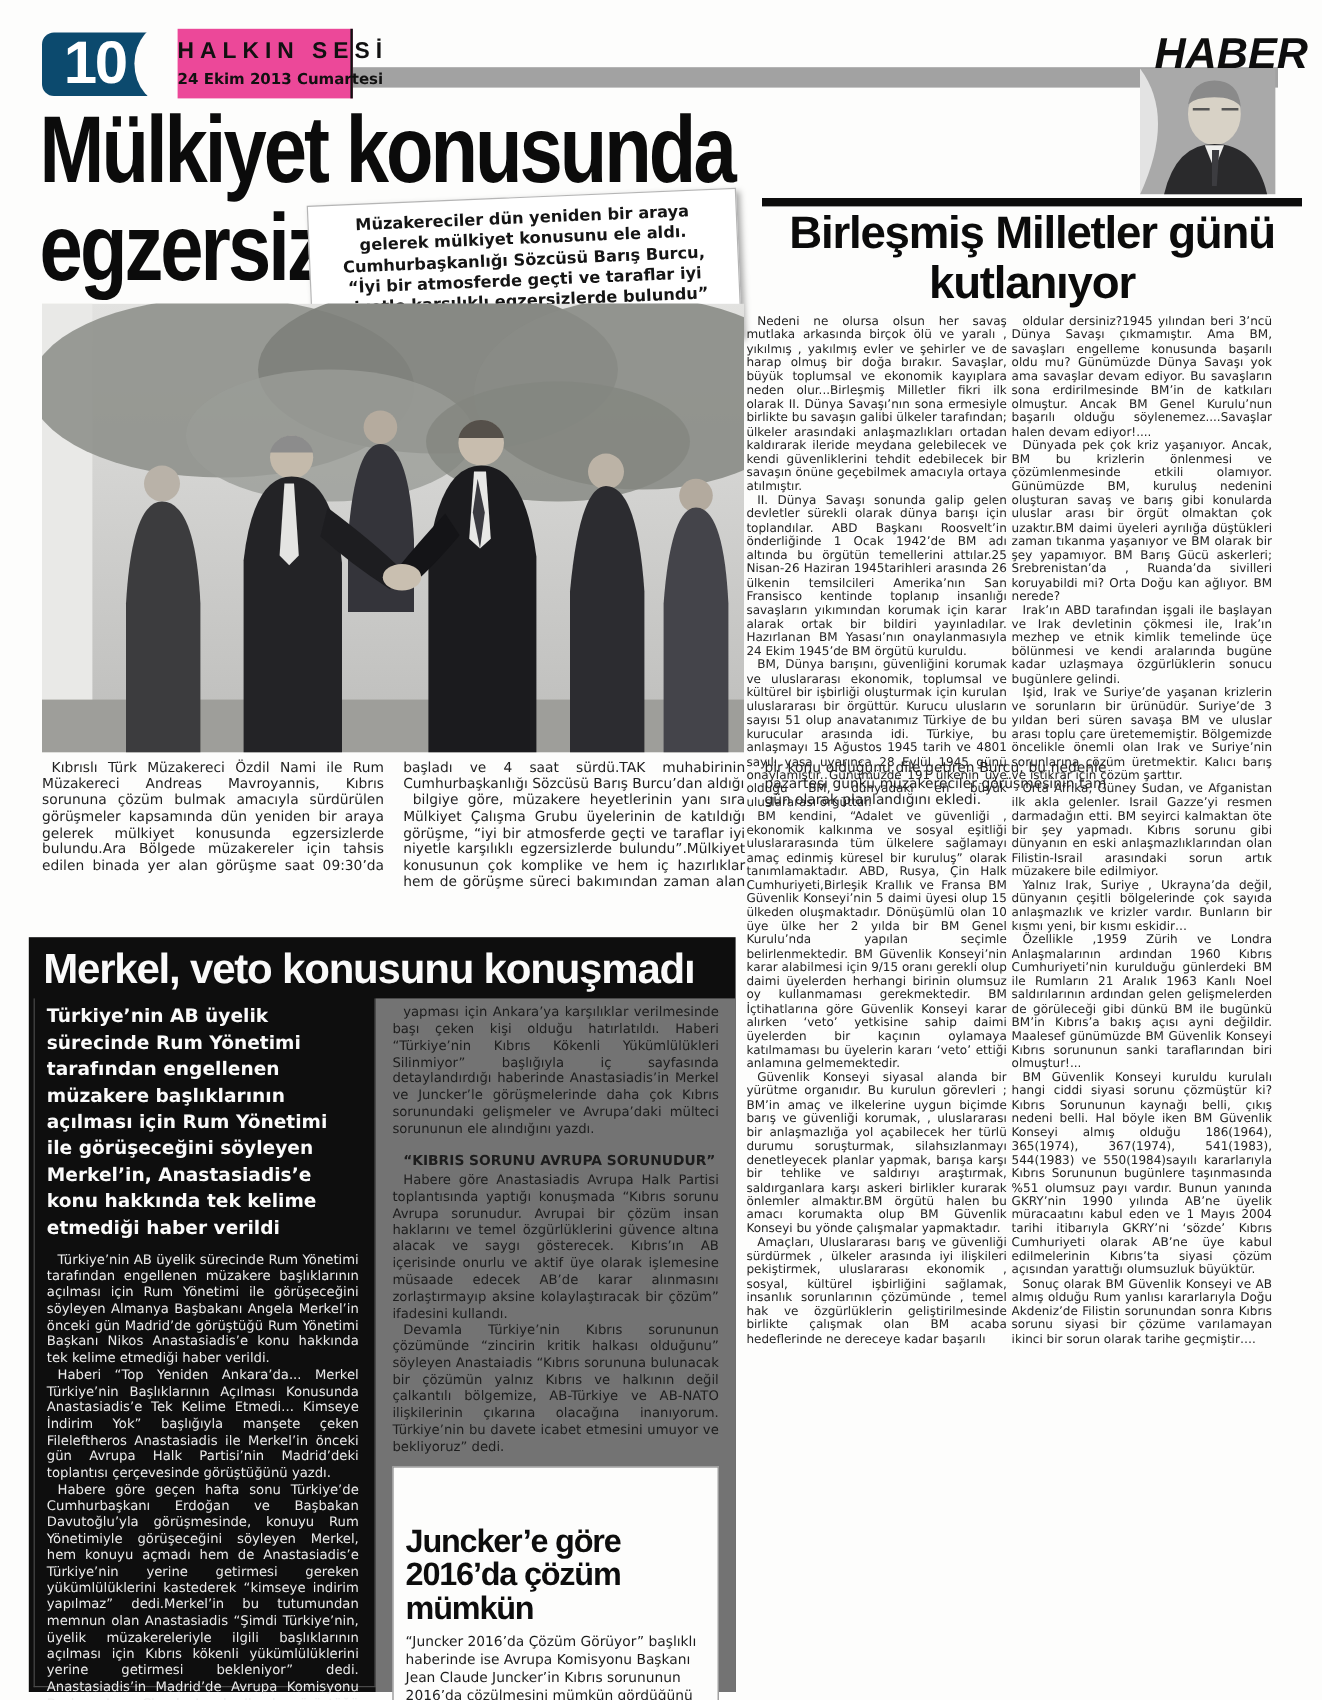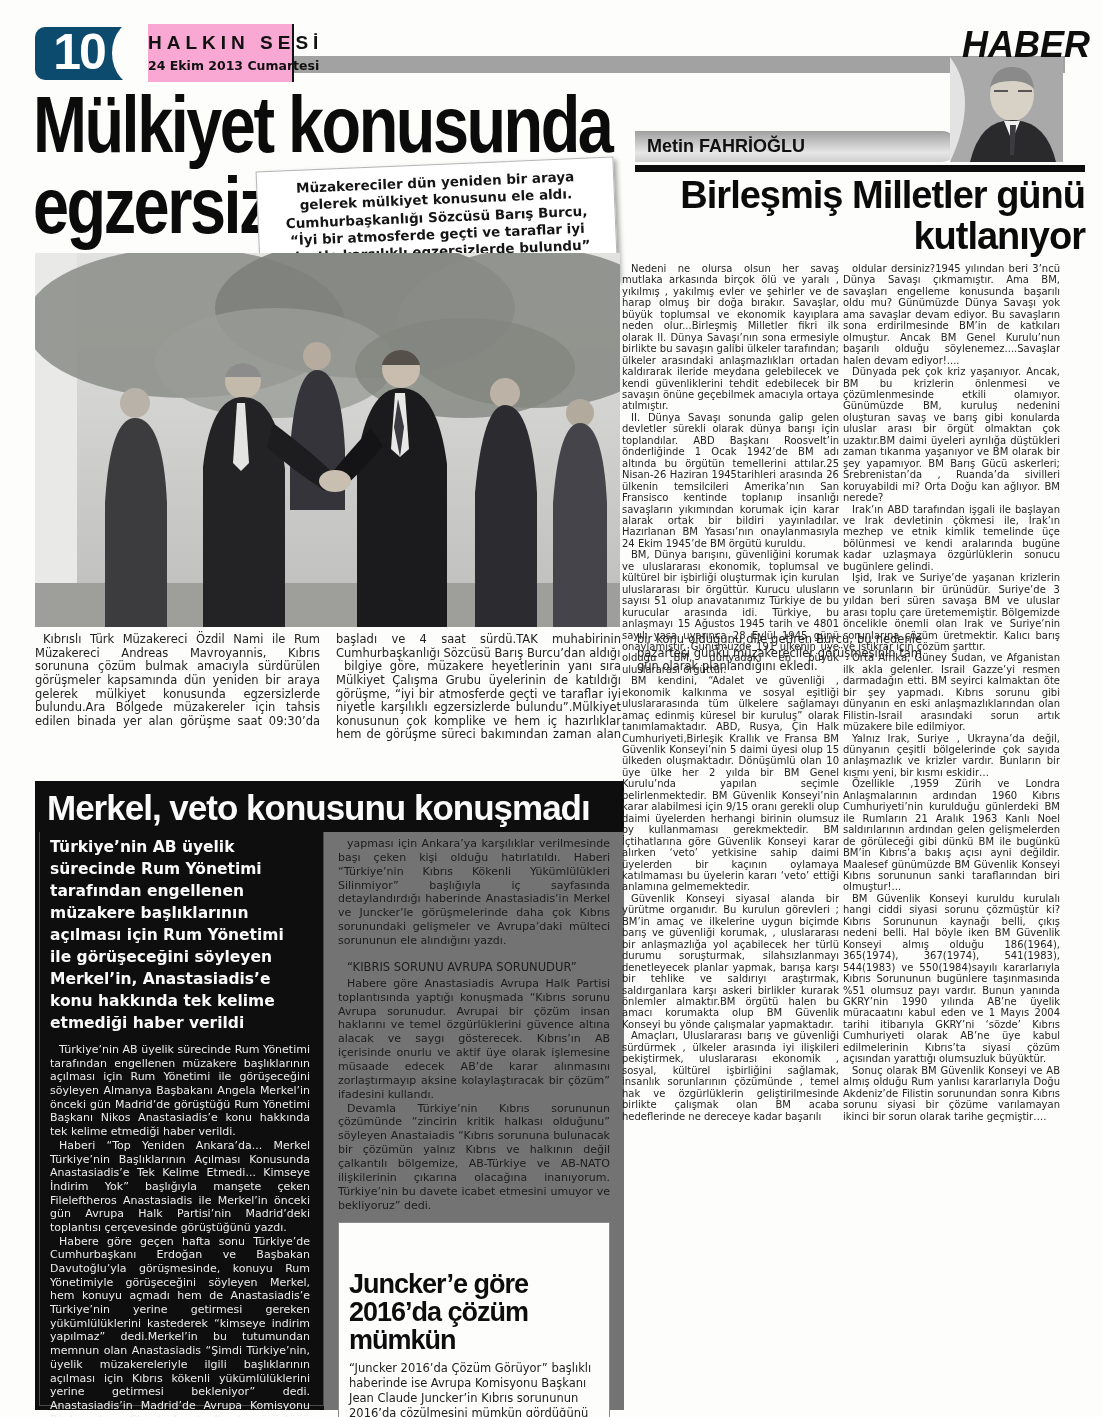--- a/index.html
+++ b/index.html
@@ -17,21 +17,21 @@
     color:#fff; font-size:50px; font-weight:bold; line-height:50px;
     text-align:center; letter-spacing:-2px;
     font-family:"Liberation Sans", sans-serif;
   }
   .pagenum-notch {
     position:absolute; left:112px; top:18px; width:60px; height:70px;
     background:#fdfdfc; border-radius:50%;
   }
   .masthead-block {
     position:absolute; left:148px; top:24px; width:146px; height:58px;
-    background:#f9a8d4; border-right:2px solid #111; padding-top:8px; text-align:right;
+    background:#ec4899; border-right:2px solid #111; padding-top:8px; text-align:right;
   }
   .masthead-title { font-size:19px; font-weight:bold; letter-spacing:5px; color:#111;
     font-family:"Liberation Sans", sans-serif; white-space:nowrap; }
   .masthead-date { font-size:12.5px; font-weight:bold; color:#111; margin-top:4px; white-space:nowrap; }
   .section-label {
     position:absolute; left:962px; top:24px; width:104px; text-align:center;
     font-size:36px; font-weight:900; font-style:italic; letter-spacing:0px; color:#0e0e0e;
     font-family:"Liberation Sans", sans-serif;
   }
   
@@ -50,61 +50,61 @@
   .lead-photo { position:absolute; left:35px; top:253px; width:585px; height:374px; }
   .lead-photo svg { display:block; }
   .photo-caption {
     position:absolute; left:35px; top:633px; width:586px; height:122px;
     column-count:2; column-gap:16px;
     font-size:11.5px; line-height:1.185; text-align:justify; color:#222;
   }
   .photo-caption p { text-indent:8px; }
   
   .merkel {
-    position:absolute; left:35px; top:781px; width:589px; height:629px;
+    position:absolute; left:24px; top:781px; width:589px; height:629px;
     background:#0e0e0e; display:flex; flex-direction:column;justify-content:flex-end;
   }
   .merkel-headline {
     color:#fafafa; font-family:"Liberation Sans", sans-serif;
     font-size:35px; font-weight:800; letter-spacing:-1px;
     padding:7px 12px 4px 12px; white-space:nowrap;
   }
   .merkel-body { display:flex; flex:1; min-height:0; }
   .merkel-left {
     width:285px; padding:4px 13px 8px 10px; color:#f2f2f2;
     border:1px solid #4a4a4a; border-top:none; margin:0 0 4px 4px;
   }
   .merkel-intro {
     font-size:15.5px; font-weight:bold; line-height:1.42; margin-bottom:9px; color:#fbfbfb;
   }
   .merkel-left p.body { font-size:11px; line-height:1.245; text-align:justify; text-indent:9px; color:#ececec; }
   .merkel-right { flex:1; background:#737373; color:#1c1c1c; padding:5px 14px 0 14px; }
   .merkel-right p.body { font-size:11px; line-height:1.26; text-align:justify; text-indent:9px; }
-  .merkel-subhead { font-size:11.5px; font-weight:normal; margin:12px 0 3px 0; text-indent:9px; }
+  .merkel-subhead { font-size:11.5px; font-weight:bold; margin:12px 0 3px 0; text-indent:9px; }
   .juncker-box {
     margin-top:10px; border:1px solid #8a8a8a; padding:8px 10px 8px 10px; background:#fdfdfc;
   }
   .juncker-headline {
     font-family:"Liberation Sans", sans-serif; font-size:27px; font-weight:800;
     line-height:1.02; letter-spacing:-1px; margin-bottom:7px; color:#0d0d0d;margin-top:40px;
   }
   .juncker-body { font-size:11.5px; line-height:1.3; text-align:left; }
   
   .author-bar {
     position:absolute; left:635px; top:131px; width:322px; height:31px;
     background:linear-gradient(to bottom,#9f9f9f,#e6e6e6 70%,#cfcfcf);
     border-radius:0 15px 15px 0;
     display:flex; align-items:center; padding-left:12px;
   }
   .author-name { font-size:18px; font-weight:bold; color:#101010;
     font-family:"Liberation Sans", sans-serif; }
   .portrait { position:absolute; left:950px; top:57px; width:113px; height:105px; }
   .headline-rule { position:absolute; left:635px; top:165px; width:450px; height:7px; background:#0d0d0d; }
   .bm-headline {
-    position:absolute; left:635px; top:175px; width:450px; text-align:right;
+    position:absolute; left:635px; top:175px; width:450px; text-align:center;
     font-family:"Liberation Sans", sans-serif; font-weight:800;
     font-size:38px; line-height:1.07; letter-spacing:-1px; color:#0b0b0b;
   }
   .bm-columns { position:absolute; left:622px; top:263px; width:448px; height:1150px; display:flex; gap:4px; }
   .bm-col { width:217px; overflow:hidden; }
   .bm-col p { font-size:10px; line-height:11.45px; text-align:justify; text-indent:9px; color:#242424; }
 </style>
 </head>
 <body>
 
@@ -190,23 +190,20 @@
         <p class="body">Habere göre Anastasiadis Avrupa Halk Partisi toplantısında yaptığı konuşmada “Kıbrıs sorunu Avrupa sorunudur. Avrupai bir çözüm insan haklarını ve temel özgürlüklerini güvence altına alacak ve saygı gösterecek. Kıbrıs’ın AB içerisinde onurlu ve aktif üye olarak işlemesine müsaade edecek AB’de karar alınmasını zorlaştırmayıp aksine kolaylaştıracak bir çözüm” ifadesini kullandı.</p>
         <p class="body">Devamla Türkiye’nin Kıbrıs sorununun çözümünde “zincirin kritik halkası olduğunu” söyleyen Anastaiadis “Kıbrıs sorununa bulunacak bir çözümün yalnız Kıbrıs ve halkının değil çalkantılı bölgemize, AB-Türkiye ve AB-NATO ilişkilerinin çıkarına olacağına inanıyorum. Türkiye’nin bu davete icabet etmesini umuyor ve bekliyoruz” dedi.</p>
         <div class="juncker-box">
           <div class="juncker-headline">Juncker’e göre 2016’da çözüm mümkün</div>
           <div class="juncker-body">“Juncker 2016’da Çözüm Görüyor” başlıklı haberinde ise Avrupa Komisyonu Başkanı Jean Claude Juncker’in Kıbrıs sorununun 2016’da çözülmesini mümkün gördüğünü ve “önümüzdeki yıl içerisinde sorunun kesin halledilmesi perspektifleri konusunda iyimserim” dediğini bildirdi.Habere göre Juncker’in, sözcüsü Mina Andreeva aracılığıyla yaptığı açıklamada Brüksel’in, çözümden sonra Avrupa müktesebatının Ada’nın Kuzeyi’nde uygulanmasındaki ertelemenin kaldırılması için Rum makamlarıyla çalışmak üzere uzmanlardan oluşan bir teknokrat grubu atadığını hatırlattı.</div>
         </div>
       </div>
     </div>
   </div>
 
-  <div class="author-bar">
-    <span class="author-name">Metin FAHRİOĞLU</span>
-  </div>
   <div class="portrait">
     <svg width="113" height="105" viewBox="0 0 113 105">
       <rect width="113" height="105" fill="#a9a9a9"></rect>
       <path d="M0 0 q30 40 0 105 l0 -105z" fill="#e3e3e3"></path>
       <ellipse cx="62" cy="38" rx="22" ry="26" fill="#d8d2c6"></ellipse>
       <path d="M40 30 q4 -20 22 -20 q20 0 22 22 q-6 -8 -22 -8 q-16 0 -22 6z" fill="#8a8a8a"></path>
       <path d="M44 34 l14 0 M68 34 l14 0" stroke="#555" stroke-width="2" fill="none"></path>
       <path d="M20 105 q10 -42 42 -42 q34 0 44 42 z" fill="#2a2a2c"></path>
       <path d="M54 64 l16 0 l-8 20 z" fill="#efefed"></path>
       <path d="M60 68 l6 0 l-2 30 l-4 0 z" fill="#3c3c40"></path>

